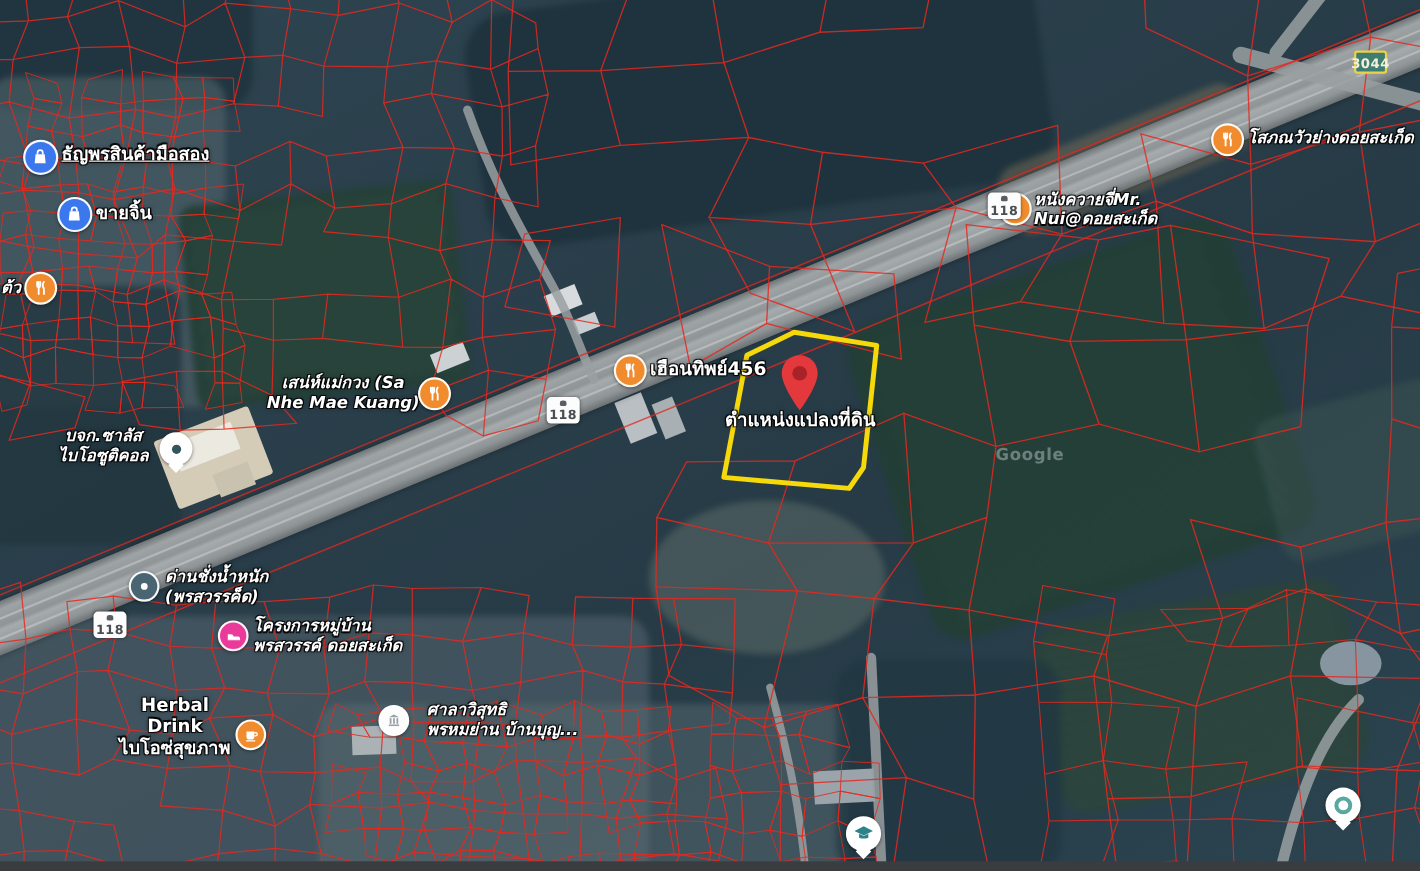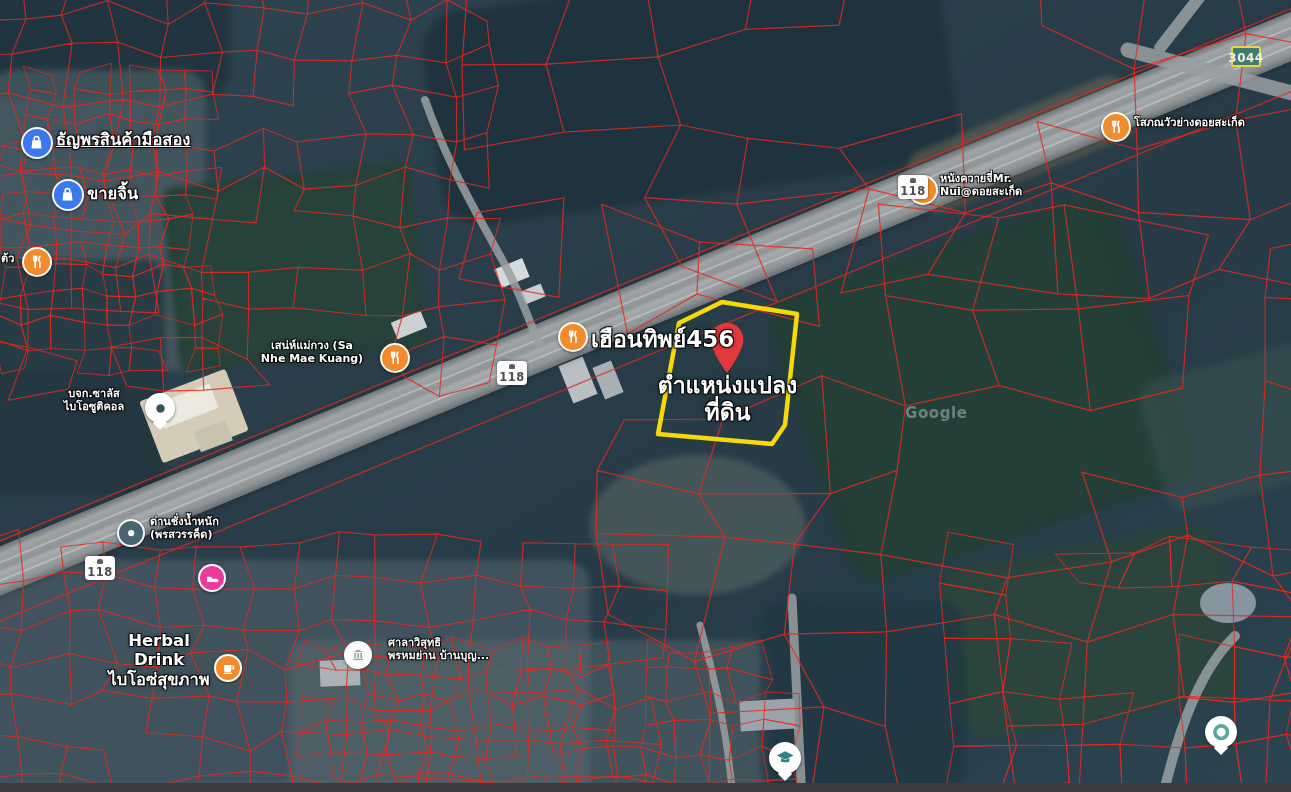--- a/index.html
+++ b/index.html
@@ -19,21 +19,21 @@
     background:linear-gradient(to bottom,#6e7477 0%,#9ea3a5 16%,#8f9496 46%,#a6abad 54%,#8f9496 84%,#6b7174 100%);
     box-shadow:0 0 6px rgba(0,0,0,.35);}
   #highway::before,#highway::after{content:"";position:absolute;left:0;right:0;height:2px;background:rgba(255,255,255,.28);}
   #highway::before{top:30%;} #highway::after{top:67%;}
   svg.layer{position:absolute;left:0;top:0;z-index:2;}
   #roads{z-index:1;} #cadastral{z-index:2;} #plotsvg{z-index:3;}
   
   .lbl{position:absolute;z-index:4;color:#fff;font-weight:bold;line-height:1.18;white-space:nowrap;
        text-shadow:-1px -1px 0 rgba(0,0,0,.8),1px -1px 0 rgba(0,0,0,.8),-1px 1px 0 rgba(0,0,0,.8),1px 1px 0 rgba(0,0,0,.8),0 0 5px rgba(0,0,0,.6);}
   .lbl-c{text-align:center;white-space:normal;}
-  .f15{font-size:11px;} .f16{font-size:16.5px;} .f17{font-size:23px;}
+  .f15{font-size:15px;font-style:italic;} .f16{font-size:16.5px;} .f17{font-size:17px;}
   
   .poi-ic{position:absolute;z-index:4;border-radius:50%;display:flex;align-items:center;justify-content:center;
           border:2px solid rgba(255,255,255,.95);box-shadow:0 1px 3px rgba(0,0,0,.45);cursor:pointer;}
   .poi-ic svg{width:68%;height:68%;}
   .ic-orange{background:#F08C2E;} .ic-blue{background:#3B78EE;} .ic-pink{background:#EA3B9A;}
   .ic-slate{background:#4A6572;} .ic-white{background:#fdfdfd;}
   .whitepin{position:absolute;z-index:4;background:#fff;border-radius:50%;
             display:flex;align-items:center;justify-content:center;box-shadow:0 1px 3px rgba(0,0,0,.5);cursor:pointer;}
   .whitepin::after{content:"";position:absolute;bottom:-5px;left:50%;width:10px;height:10px;background:#fff;
                    transform:translateX(-50%) rotate(45deg);z-index:-1;}
@@ -241,20 +241,24 @@
 
   <div class="poi-ic ic-pink" style="left:198px;top:564px;width:28px;height:28px;">
     <svg viewBox="0 0 16 16">
         <g fill="#fff">
           <path d="M3 10.8V6.5h2.8a2.4 2.4 0 0 1 2.4 2h4.1a1.6 1.6 0 0 1 1.6 1.6v.7z"></path>
           <rect x="3" y="10.8" width="11" height="1"></rect>
           <circle cx="5.2" cy="8.2" r="1.1"></circle>
         </g>
       </svg>
   </div>
+  <div class="lbl f15" style="left:230px;top:561px;">
+    <div>โครงการหมู่บ้าน</div>
+      <div>พรสวรรค์ ดอยสะเก็ด</div>
+  </div>
 
   <div class="lbl lbl-c f16" style="left:103px;top:631px;width:112px;">
     <div>Herbal Drink</div>
       <div>ไบโอซ่สุขภาพ</div>
   </div>
   <div class="poi-ic ic-orange" style="left:214px;top:654px;width:28px;height:28px;">
     <svg viewBox="0 0 16 16">
         <path fill="#fff" d="M4 5h7v4.5A2.5 2.5 0 0 1 8.5 12h-2A2.5 2.5 0 0 1 4 9.5z"></path>
         <path d="M11 6h1.2a1.4 1.4 0 0 1 0 2.8H11" stroke="#fff" stroke-width="1.2" fill="none"></path>
         <rect x="3.4" y="12.6" width="8.6" height="1.2" rx=".6" fill="#fff"></rect>

